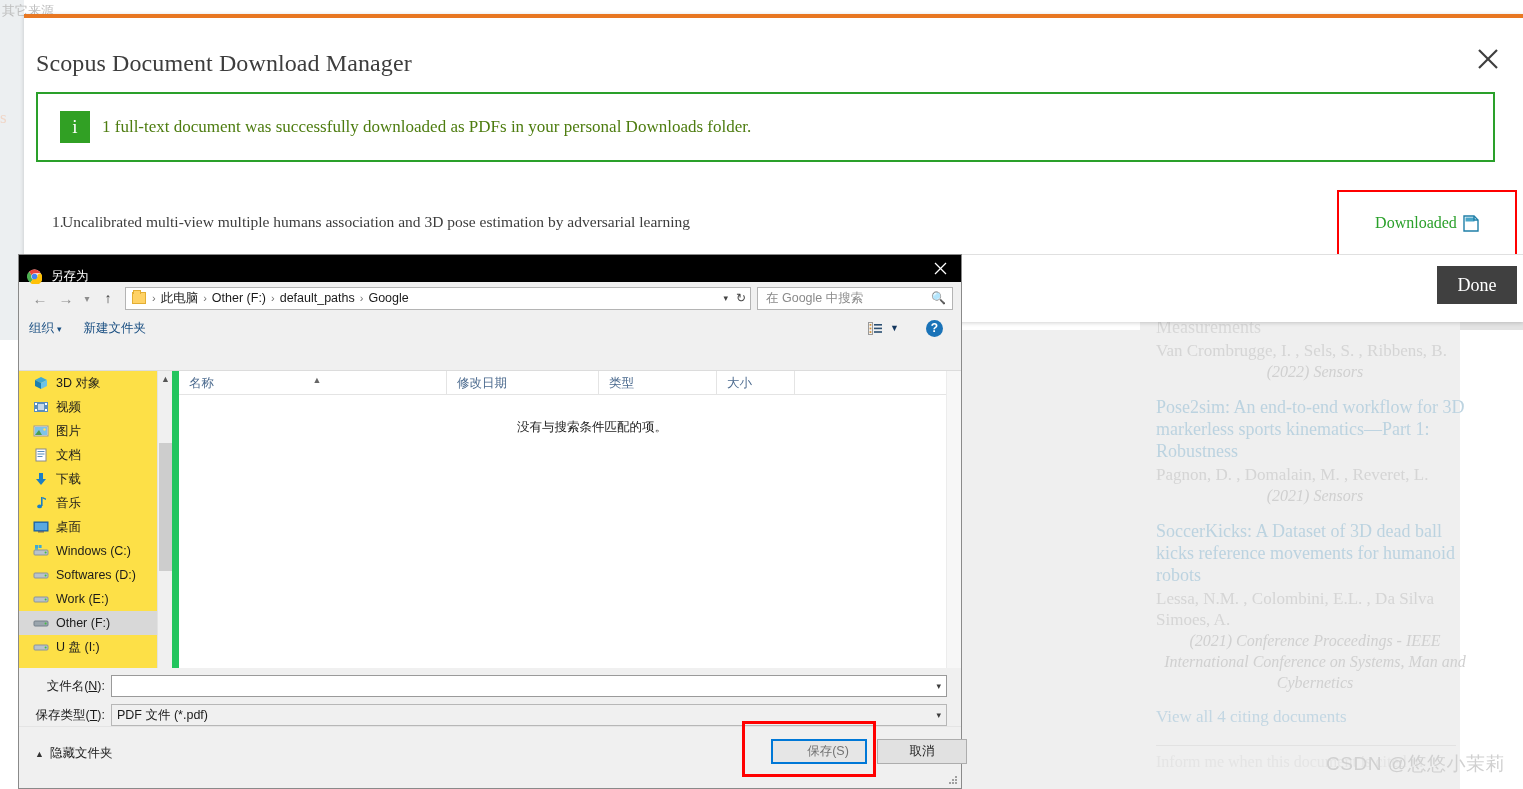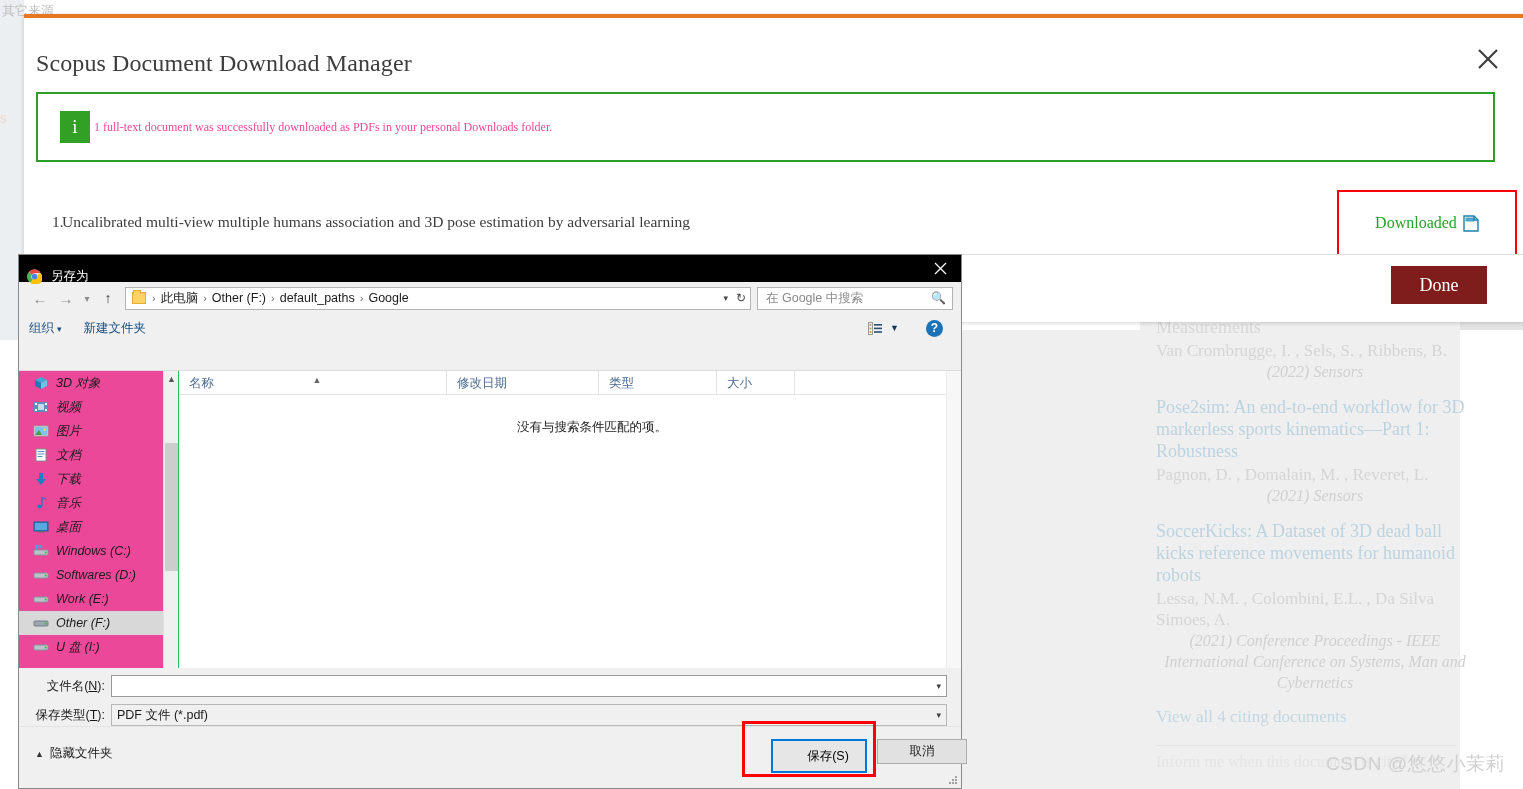--- a/index.html
+++ b/index.html
@@ -105,21 +105,21 @@
     border:2px solid #2aa02a; background:#fff;
     display:flex; align-items:center;
   }
   .alert-icon {
     width:30px; height:32px; background:#31a024;
     color:#fff; font-size:19px; font-family:"Liberation Serif", serif;
     display:flex; align-items:center; justify-content:center;
     margin-left:22px; flex:0 0 auto;
   }
   .alert-text {
-    margin-left:4px; font-size:12px; color:#ec4899;
+    margin-left:12px; font-size:17px; color:#4d7c0f;
     font-family:"Liberation Serif", serif;
   }
 
   .doc-row {
     position:absolute; left:12px; top:178px; width:1459px; height:52px;
     display:flex; align-items:center;
   }
   .doc-num {
     width:26px; font-size:15.5px; color:#3d3d3d;
     font-family:"Liberation Serif", serif; padding-left:16px;
@@ -136,22 +136,22 @@
   .downloaded-label {
     color:#2aa02a; font-size:16px; font-family:"Liberation Serif", serif;
   }
   .pdf-icon { width:16px; height:17px; display:block; }
 
   .modal-footer {
     position:absolute; left:0; bottom:0; width:1499px; height:68px;
     border-top:1px solid #e0e0e0; background:#fff;
   }
   .done-btn {
-    position:absolute; right:36px; top:11px; width:96px; height:38px;
-    background:#7f1d1d; color:#fff; border:none;
+    position:absolute; right:6px; top:11px; width:80px; height:38px;
+    background:#404040; color:#fff; border:none;
     font-size:18px; font-family:"Liberation Serif", serif;
     cursor:pointer;
   }
 
   
   .saveas {
     position:absolute; left:18px; top:254px; width:944px; height:535px;
     background:#f0f0f0;
     border:1px solid #8a8a8a;
     font-family:"Liberation Sans", sans-serif;
@@ -223,22 +223,22 @@
     background:#1a73b8; color:#fff; font-size:12px; font-weight:bold;
     display:flex; align-items:center; justify-content:center; cursor:pointer;
   }
 
   .sa-body {
     position:absolute; left:0; top:115px; right:0; bottom:104px;
     display:flex; background:#fff;
     border-top:1px solid #dcdcdc;
   }
   .sa-tree {
-    width:160px; background:#ec4899; border-right:1px solid #22c55e;
-    position:relative; overflow:hidden;font-style:italic;
+    width:160px; background:#fde047; border-right:7px solid #22c55e;
+    position:relative; overflow:hidden;
   }
   .tree-item {
     height:24px; display:flex; align-items:center; padding-left:14px;
     font-size:12.5px; color:#1b1b1b; cursor:pointer; gap:7px;
   }
   .tree-item.selected { background:#d8d8d8; }
   .tree-ico { width:16px; height:14px; flex:0 0 auto; }
   .tree-scroll {
     position:absolute; right:0; top:0; width:15px; height:100%;
     background:#f0f0f0; border-left:1px solid #e2e2e2;
@@ -307,22 +307,22 @@
   .hide-folders {
     position:absolute; left:16px; top:18px; font-size:12.5px; color:#1b1b1b;
     display:flex; align-items:center; gap:6px; cursor:pointer;
   }
   .hf-caret { font-size:9px; color:#333; }
   .save-hl {
     position:absolute; left:723px; top:-6px; width:134px; height:56px;
     border:3px solid #ff0000;
   }
   .btn-save {
-    position:absolute; left:752px; top:12px; width:96px; height:34px;
-    background:#e6e6e6; border:2px solid #0078d7; color:#000000;
+    position:absolute; left:752px; top:12px; width:96px; height:25px;
+    background:#e6e6e6; border:2px solid #0078d7; color:#737373;
     font-size:12.5px; cursor:pointer; font-family:"Liberation Sans", sans-serif;padding-left:24px;
   }
   .btn-cancel {
     position:absolute; left:858px; top:12px; width:90px; height:25px;
     background:#e1e1e1; border:1px solid #adadad; color:#1b1b1b;
     font-size:12.5px; cursor:pointer; font-family:"Liberation Sans", sans-serif;
   }
   .resize-grip {
     position:absolute; right:2px; bottom:2px; width:12px; height:12px;
     cursor:nwse-resize;

